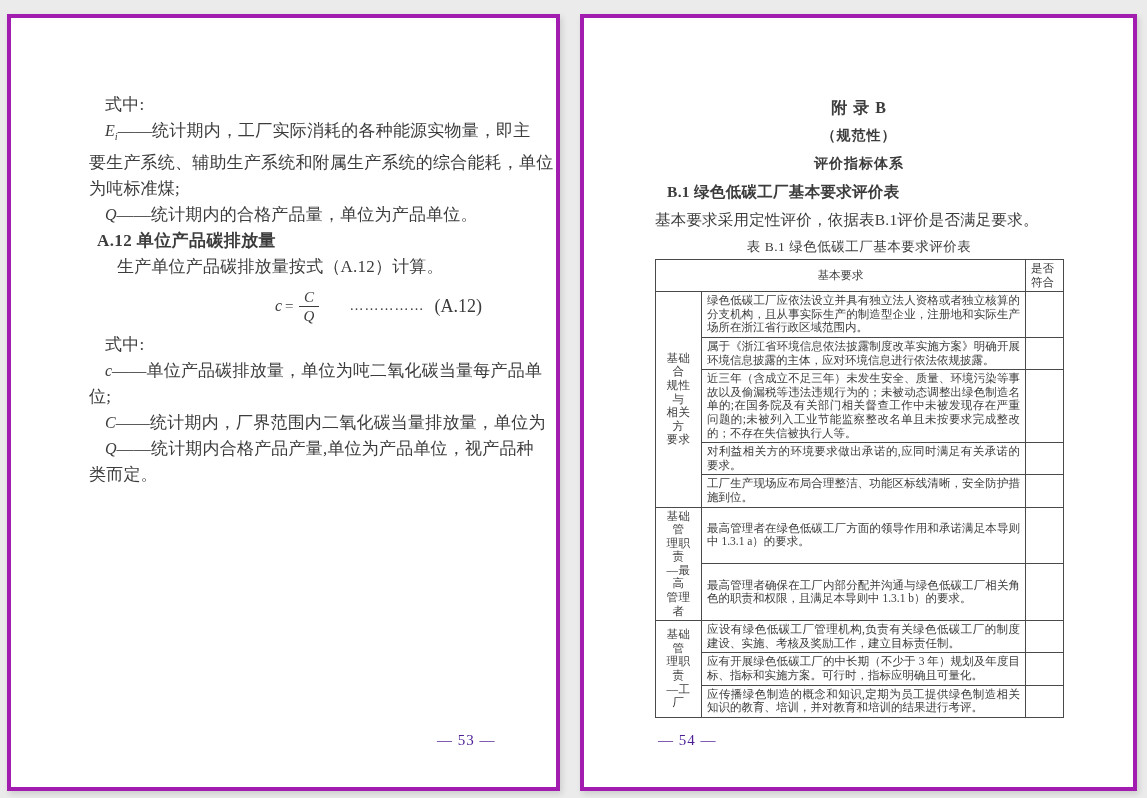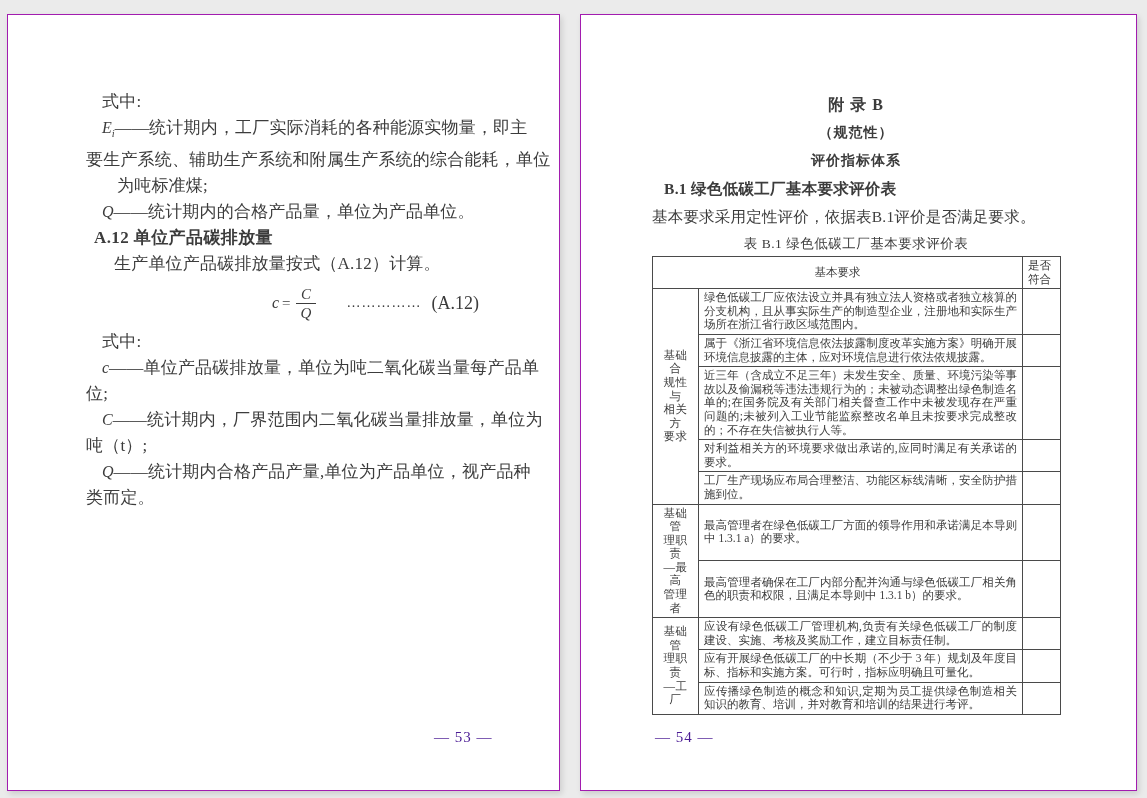--- a/index.html
+++ b/index.html
@@ -6,21 +6,21 @@
   body{
     width:1147px;height:798px;
     background:#ebebeb;
     font-family:"Liberation Serif","DejaVu Serif",serif;
     color:#3c3c3c;
     overflow:hidden;
     position:relative;
   }
   .page{
     position:absolute;top:14px;height:777px;background:#ffffff;
-    border:1px solid #a21caf;
+    border:4px solid #a21caf;
     box-shadow:2px 3px 6px rgba(0,0,0,0.13);
     box-sizing:border-box;
   }
   .page-left{left:7px;width:553px;}
   .page-right{left:580px;width:557px;}
 
   
   .left-text{position:absolute;left:78px;top:74px;width:447px;}
   .bl{min-height:26px;line-height:26px;font-size:17px;letter-spacing:0.2px;white-space:nowrap;}
   .bl.b{font-weight:bold;letter-spacing:0.4px;}
@@ -59,39 +59,38 @@
   .pn-right{left:74px;top:714px;}
 </style>
 </head>
 <body>
 
 <div class="page page-left">
   <div class="left-text">
       <div class="bl" style="padding-left: 16px;"><span>式中:</span></div>
       <div class="bl" style="padding-left: 16px;"><span class="v">E</span><span class="ss">i</span><span>——统计期内，工厂实际消耗的各种能源实物量，即主</span></div>
       <div class="bl" style="padding-left: 0px;"><span>要生产系统、辅助生产系统和附属生产系统的综合能耗，单位</span></div>
-      <div class="bl" style="padding-left: 0px; margin-left: 31px;"><span>为吨标准煤;</span></div>
+      <div class="bl" style="padding-left: 0px;"><span>为吨标准煤;</span></div>
       <div class="bl" style="padding-left: 16px;"><span class="v">Q</span><span>——统计期内的合格产品量，单位为产品单位。</span></div>
       <div class="bl b" style="padding-left: 8px;"><span>A.12 单位产品碳排放量</span></div>
       <div class="bl" style="padding-left: 28px;"><span>生产单位产品碳排放量按式（A.12）计算。</span></div>
       <div class="formula-row">
         <span class="v">c</span>
         <span class="feq">=</span>
         <span class="frac">
           <span class="num v">C</span>
           <span class="den v">Q</span>
         </span>
         <span class="fdots">……………</span>
         <span class="flab">(A.12)</span>
       </div>
       <div class="bl" style="padding-left: 16px;"><span>式中:</span></div>
       <div class="bl" style="padding-left: 16px;"><span class="v">c</span><span>——单位产品碳排放量，单位为吨二氧化碳当量每产品单</span></div>
       <div class="bl" style="padding-left: 0px;"><span>位;</span></div>
       <div class="bl" style="padding-left: 16px;"><span class="v">C</span><span>——统计期内，厂界范围内二氧化碳当量排放量，单位为</span></div>
-      <div class="bl" style="padding-left: 0px;"><span>吨（t）;</span></div>
       <div class="bl" style="padding-left: 16px;"><span class="v">Q</span><span>——统计期内合格产品产量,单位为产品单位，视产品种</span></div>
       <div class="bl" style="padding-left: 0px;"><span>类而定。</span></div>
     </div>
   <div class="pagenum pn-left">— 53 —</div>
 </div>
 
 <div class="page page-right">
   <div class="right-text">
     <div class="rh">附 录 B</div>
     <div class="rh rh2">（规范性）</div>

